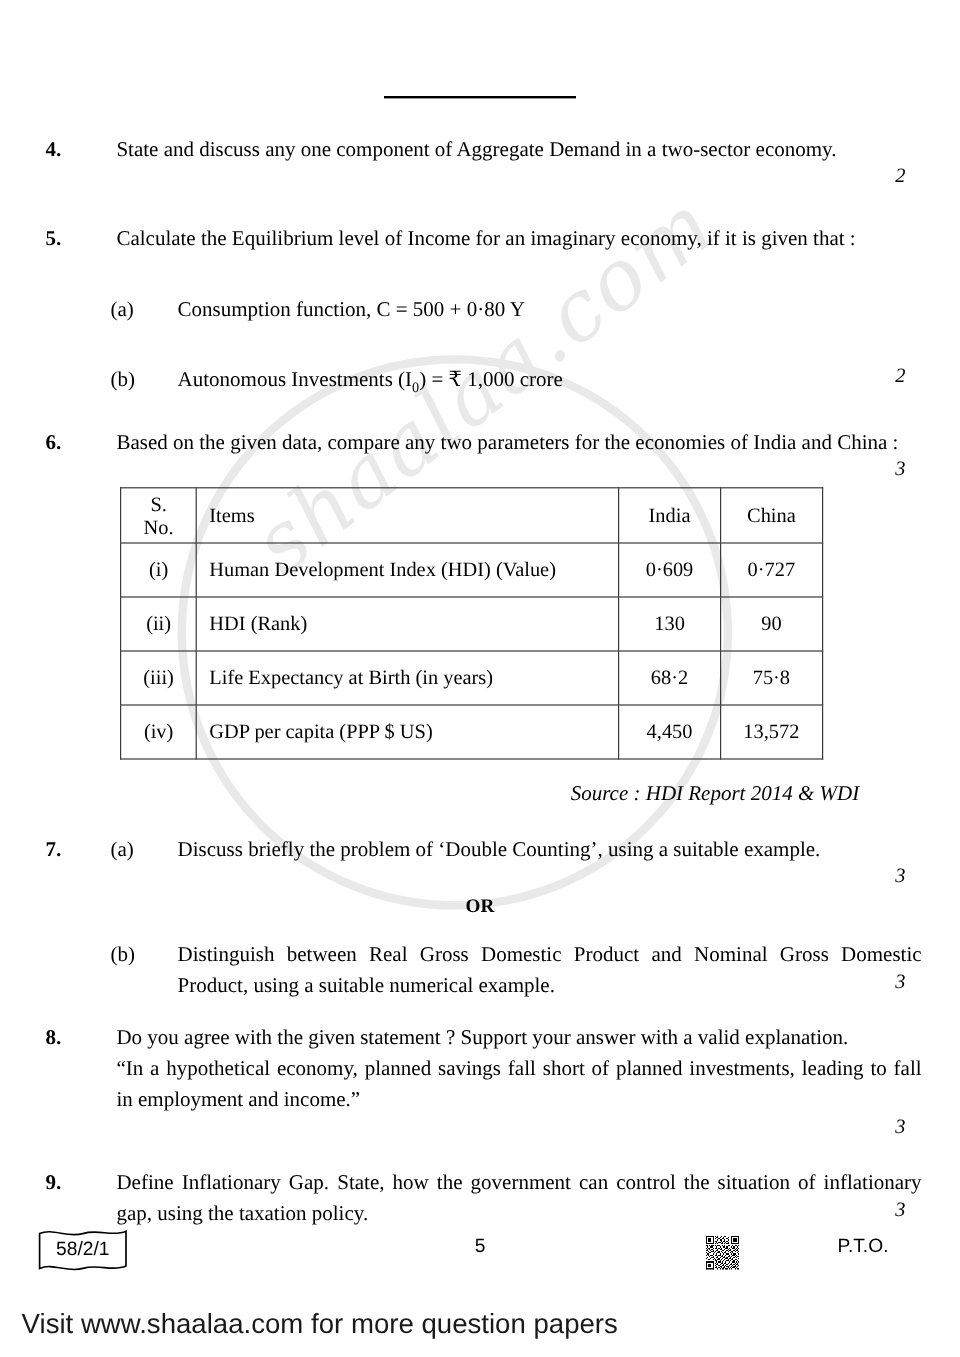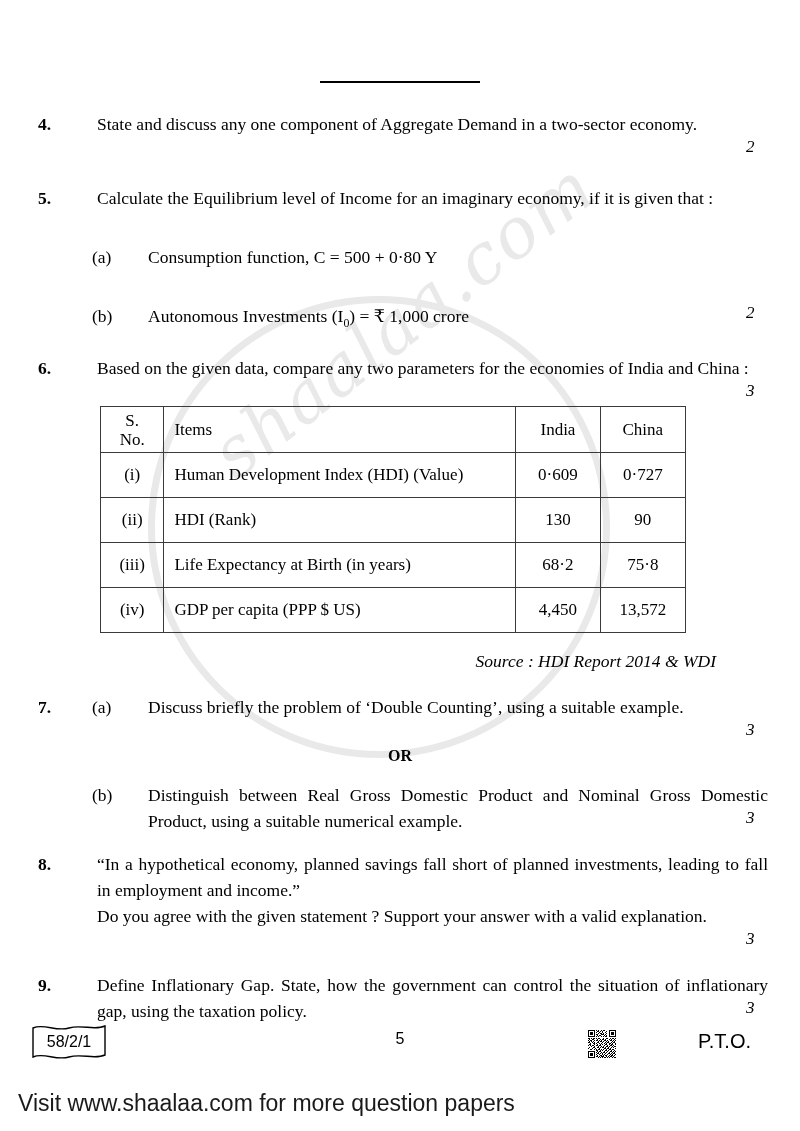--- a/index.html
+++ b/index.html
@@ -204,21 +204,21 @@
     left: 588px;
     top: 12px;
     width: 28px;
     height: 28px;
   }
   #pto {
     position: absolute;
     left: 698px;
     top: 12px;
     font-family: "Liberation Sans", sans-serif;
-    font-size: 20px;
+    font-size: 16px;
   }
   #visit-line {
     position: absolute;
     left: 18px;
     top: 1090px;
     font-family: "Liberation Sans", sans-serif;
     font-size: 23px;
     color: #1a1a1a;
   }
   sub { font-size: 0.68em; }
@@ -327,22 +327,22 @@
     <div class="q" style="top:782px;">
       <div class="sub">
         <div class="sublabel">(b)</div>
         <div class="subtext just">Distinguish between Real Gross Domestic Product and Nominal Gross Domestic Product, using a suitable numerical example.</div>
       </div>
       <div class="marks" style="top:26px;">3</div>
     </div>
 
     <div class="q" style="top:851px;">
       <div class="qnum">8.</div>
+      <div class="qbody just">Do you agree with the given statement ? Support your answer with a valid explanation.</div>
       <div class="qbody just">“In a hypothetical economy, planned savings fall short of planned investments, leading to fall in employment and income.”</div>
-      <div class="qbody just">Do you agree with the given statement ? Support your answer with a valid explanation.</div>
       <div class="marks" style="top:78px;">3</div>
     </div>
 
     <div class="q" style="top:972px;">
       <div class="qnum">9.</div>
       <div class="qbody just">Define Inflationary Gap. State, how the government can control the situation of inflationary gap, using the taxation policy.</div>
       <div class="marks" style="top:26px;">3</div>
     </div>
 
     <div id="footer">

